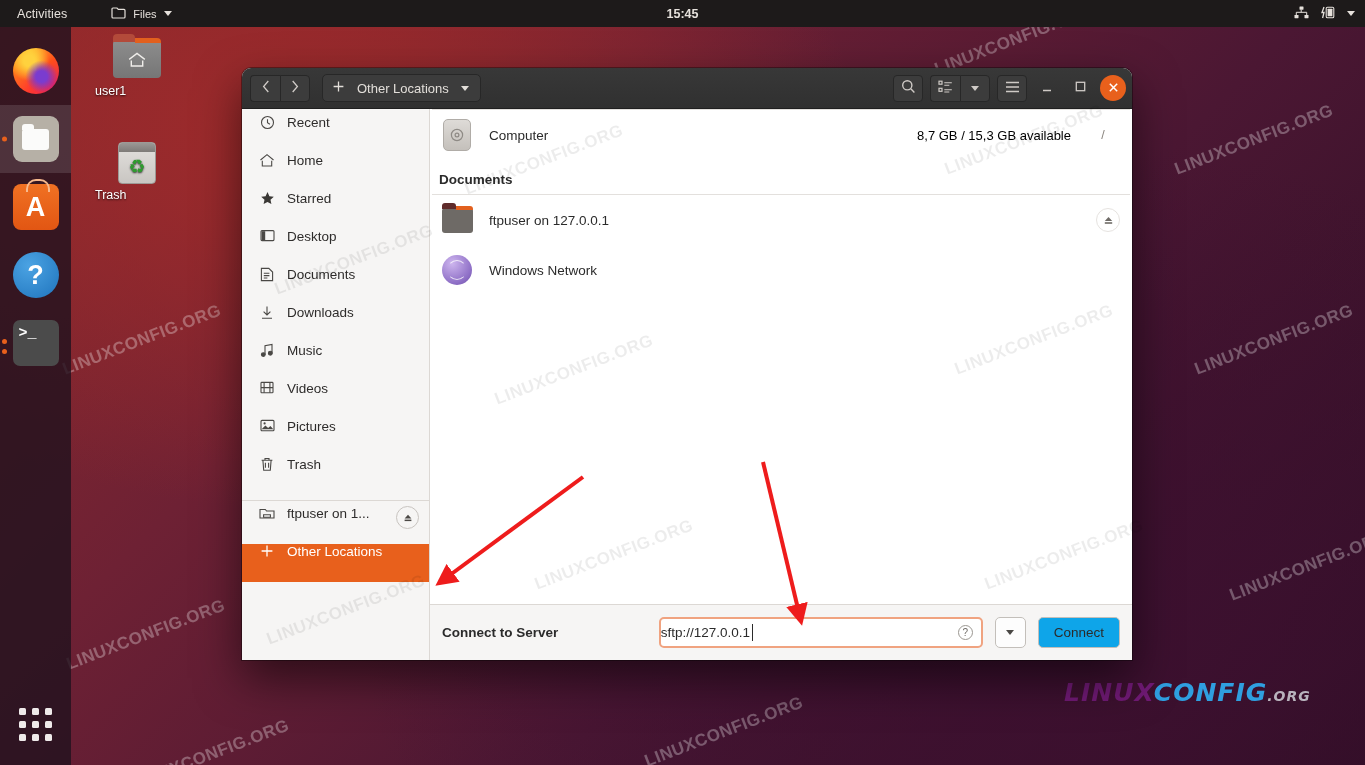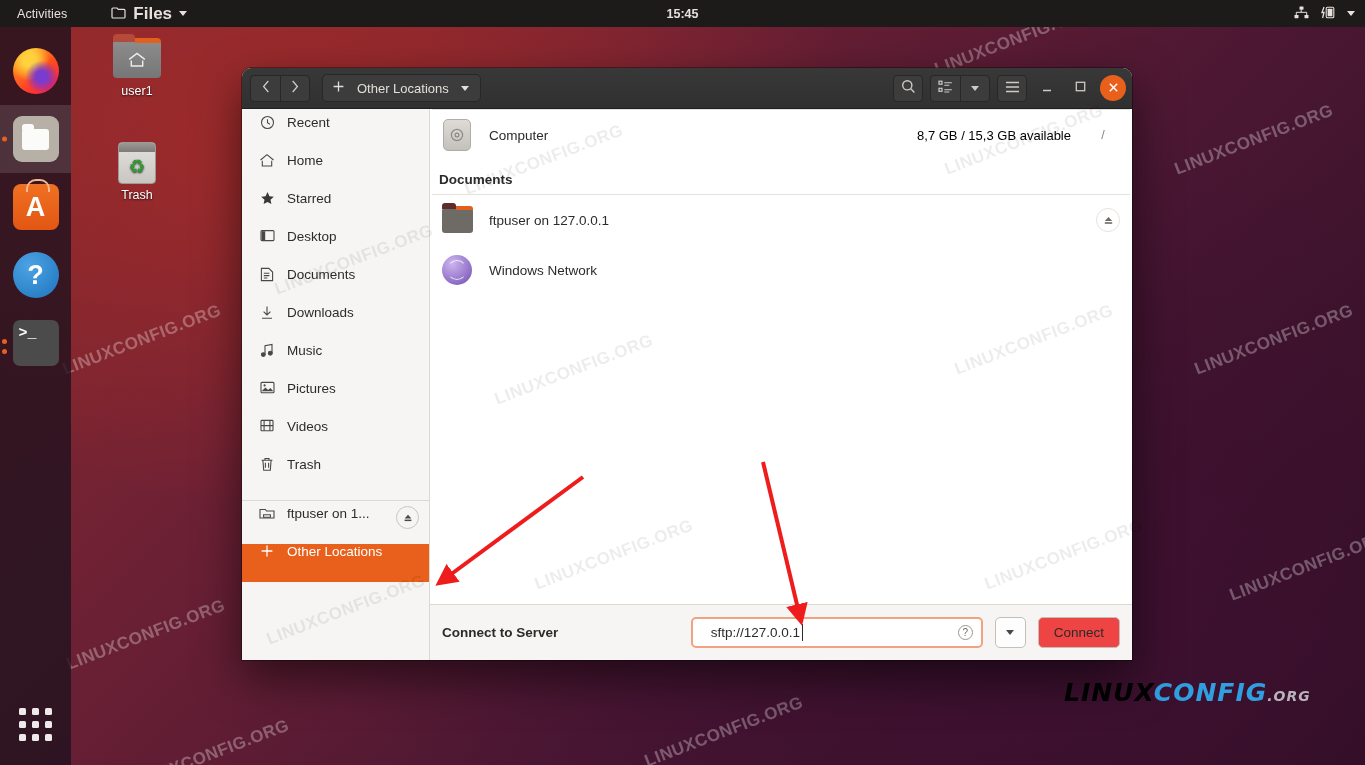--- a/index.html
+++ b/index.html
@@ -17,21 +17,21 @@
   }
 
   
   .topbar {
     position: absolute; top: 0; left: 0; width: 1365px; height: 27px;
     background: #1d1a1a; color: #e6e1dc;
     display: flex; align-items: center; font-size: 12.5px; z-index: 40;
   }
   .tb-activities { margin-left: 11px; padding: 2px 6px; letter-spacing: .1px; }
   .tb-app { display: flex; align-items: center; gap: 7px; margin-left: 38px; }
-  .tb-app-name { font-weight: bold; font-size: 17px; }
+  .tb-app-name { font-weight: normal; font-size: 11px; }
   .tb-clock {
     position: absolute; left: 0; right: 0; text-align: center;
     font-size: 12.5px; font-weight: bold; pointer-events: none;
   }
   .tb-right {
     position: absolute; right: 10px; display: flex; align-items: center; gap: 11px;
   }
   .caret { width: 0; height: 0; border-left: 4.5px solid transparent;
            border-right: 4.5px solid transparent; border-top: 5px solid currentColor; }
 
@@ -78,21 +78,21 @@
   .apps-grid {
     position: absolute; bottom: 14px; left: 0; width: 71px; height: 54px;
     display: flex; align-items: center; justify-content: center;
   }
   .apps-grid .g { display: grid; grid-template-columns: repeat(3, 7px);
                   grid-gap: 6px; }
   .apps-grid .g i { width: 7px; height: 7px; background: #efeaea; border-radius: 1.5px; display: block; }
 
   
   .desk-icon {
-    position: absolute; width: 84px; text-align: center; color: #fff;
+    position: absolute; width: 84px; text-align: left; color: #fff;
     font-size: 12.5px; text-shadow: 0 1px 2px rgba(0,0,0,.75);
   }
   .desk-icon .art { height: 50px; display: flex; align-items: center; justify-content: center; }
   .home-folder { width: 48px; height: 38px; background: linear-gradient(#8d8d8d, #767676);
                  border-radius: 4px; position: relative; }
   .home-folder::before { content: ""; position: absolute; top: -6px; left: 0; width: 22px; height: 8px;
                          background: #b34a3a; border-radius: 4px 4px 0 0; }
   .home-folder::after { content: ""; position: absolute; top: -2px; left: 22px; right: 0; height: 5px;
                         background: #e2601e; border-radius: 0 4px 0 0; }
   .house { position: absolute; left: 50%; top: 52%; transform: translate(-50%,-50%);
@@ -109,21 +109,21 @@
     position: absolute; color: rgba(255,255,255,.30); font-size: 17px; font-weight: bold;
     letter-spacing: .5px; transform: rotate(-21deg); white-space: nowrap;
     pointer-events: none; user-select: none;
   }
   .wm.dark { color: rgba(0,0,0,.075); }
   .wm-logo {
     position: absolute; left: 1064px; top: 678px; font-size: 25px; font-weight: bold;
     font-style: italic; letter-spacing: 1px; pointer-events: none;
     font-family: "DejaVu Sans", sans-serif;
   }
-  .wm-logo .a { color: #000000; }
+  .wm-logo .a { color: #701a75; }
   .wm-logo .b { color: #2f9fe0; }
   .wm-logo .c { color: #b9b3bd; font-size: 14px; }
 
   
   .window {
     position: absolute; left: 242px; top: 68px; width: 890px; height: 592px;
     background: #fff; border-radius: 9px 9px 0 0;
     box-shadow: 0 18px 46px rgba(0,0,0,.55), 0 0 0 1px rgba(0,0,0,.35);
     overflow: hidden; z-index: 20; display: flex; flex-direction: column;
   }
@@ -203,36 +203,36 @@
   .row-eject { margin-left: auto; width: 24px; height: 24px; border-radius: 50%;
                display: flex; align-items: center; justify-content: center;
                color: #6f6b67; font-size: 10px; border: 1px solid #e6e3e0; }
 
   .connectbar {
     height: 56px; border-top: 1px solid #dcd8d4; background: #f6f5f4;
     display: flex; align-items: center; padding: 0 12px 0 12px; gap: 12px; flex: none;
   }
   .cb-label { font-size: 13.5px; font-weight: bold; color: #2b2b2b; }
   .cb-entry {
-    margin-left: auto; width: 292px; height: 31px; background: #fff;
+    margin-left: auto; width: 324px; height: 31px; background: #fff;
     border: 2px solid #f0a380; border-radius: 5px;
-    display: flex; align-items: center; padding: 0 8px 0 18px;
+    display: flex; align-items: center; padding: 0 8px 0 0;
     font-size: 13.5px; color: #2b2b2b;
   }
   .cb-entry .val { position: relative; }
   .cb-entry .val::after {
     content: ""; position: absolute; right: -3px; top: -1px; width: 1px; height: 17px; background: #2b2b2b;
   }
   .cb-help { margin-left: auto; width: 15px; height: 15px; border-radius: 50%;
              border: 1px solid #9b9791; color: #6f6b67; font-size: 10px;
              display: flex; align-items: center; justify-content: center; }
   .cb-drop { width: 31px; height: 31px; background: #fdfdfd; border: 1px solid #c3bfba;
              border-radius: 5px; display: flex; align-items: center; justify-content: center;
              color: #4a4845; font-size: 9px; }
-  .cb-connect { height: 31px; padding: 0 15px; background: #ef4444; border: 1px solid #c3bfba;
+  .cb-connect { height: 31px; padding: 0 15px; background: #0ea5e9; border: 1px solid #c3bfba;
                 border-radius: 5px; display: flex; align-items: center; font-size: 13.5px; color: #2b2b2b; }
 
   
   .arrows { position: absolute; left: 0; top: 0; width: 1365px; height: 765px;
             z-index: 60; pointer-events: none; }
 </style>
 </head>
 <body>
 
 <div>
@@ -507,37 +507,37 @@
             <path d="M5 11.4V2.6l7-1.2v8.8"></path>
               <circle cx="3.3" cy="11.6" r="1.9" fill="#4a4845"></circle>
             <circle cx="10.3" cy="10.2" r="1.9" fill="#4a4845"></circle>
           </svg>
         </span>
         <span class="si-lb">Music</span>
       </div>
 
       <div class="side-item">
         <span class="si-ic">
+          <svg width="14" height="13" viewBox="0 0 14 13" fill="none" stroke="#4a4845" stroke-width="1.1">
+            <rect x="1" y="1.4" width="12" height="10.4" rx=".8"></rect>
+            <path d="M4.1 1.4v10.4M9.9 1.4v10.4M1 6.6h12"></path>
+          </svg>
+        </span>
+        <span class="si-lb">Videos</span>
+      </div>
+
+      <div class="side-item">
+        <span class="si-ic">
           <svg width="15" height="13" viewBox="0 0 15 13" fill="none" stroke="#4a4845" stroke-width="1.1">
             <rect x="1" y="1.4" width="13" height="10.4" rx="1"></rect>
             <path d="M1.6 10.2 5.4 6.4l2.7 2.6 2.3-2.1 2.9 3.3" fill="#4a4845" stroke="none"></path>
             <circle cx="4.6" cy="4.4" r="1.1" fill="#4a4845" stroke="none"></circle>
           </svg>
         </span>
         <span class="si-lb">Pictures</span>
-      </div>
-
-      <div class="side-item">
-        <span class="si-ic">
-          <svg width="14" height="13" viewBox="0 0 14 13" fill="none" stroke="#4a4845" stroke-width="1.1">
-            <rect x="1" y="1.4" width="12" height="10.4" rx=".8"></rect>
-            <path d="M4.1 1.4v10.4M9.9 1.4v10.4M1 6.6h12"></path>
-          </svg>
-        </span>
-        <span class="si-lb">Videos</span>
       </div>
 
       <div class="side-item">
         <span class="si-ic">
           <svg width="14" height="15" viewBox="0 0 14 15" fill="none" stroke="#4a4845" stroke-width="1.1">
             <path d="M1.6 3.2h10.8M5 3.2V1.5h4v1.7M2.9 3.2l.8 10h6.6l.8-10"></path>
             <path d="M5.4 5.8v5M8.6 5.8v5"></path>
           </svg>
         </span>
         <span class="si-lb">Trash</span>

